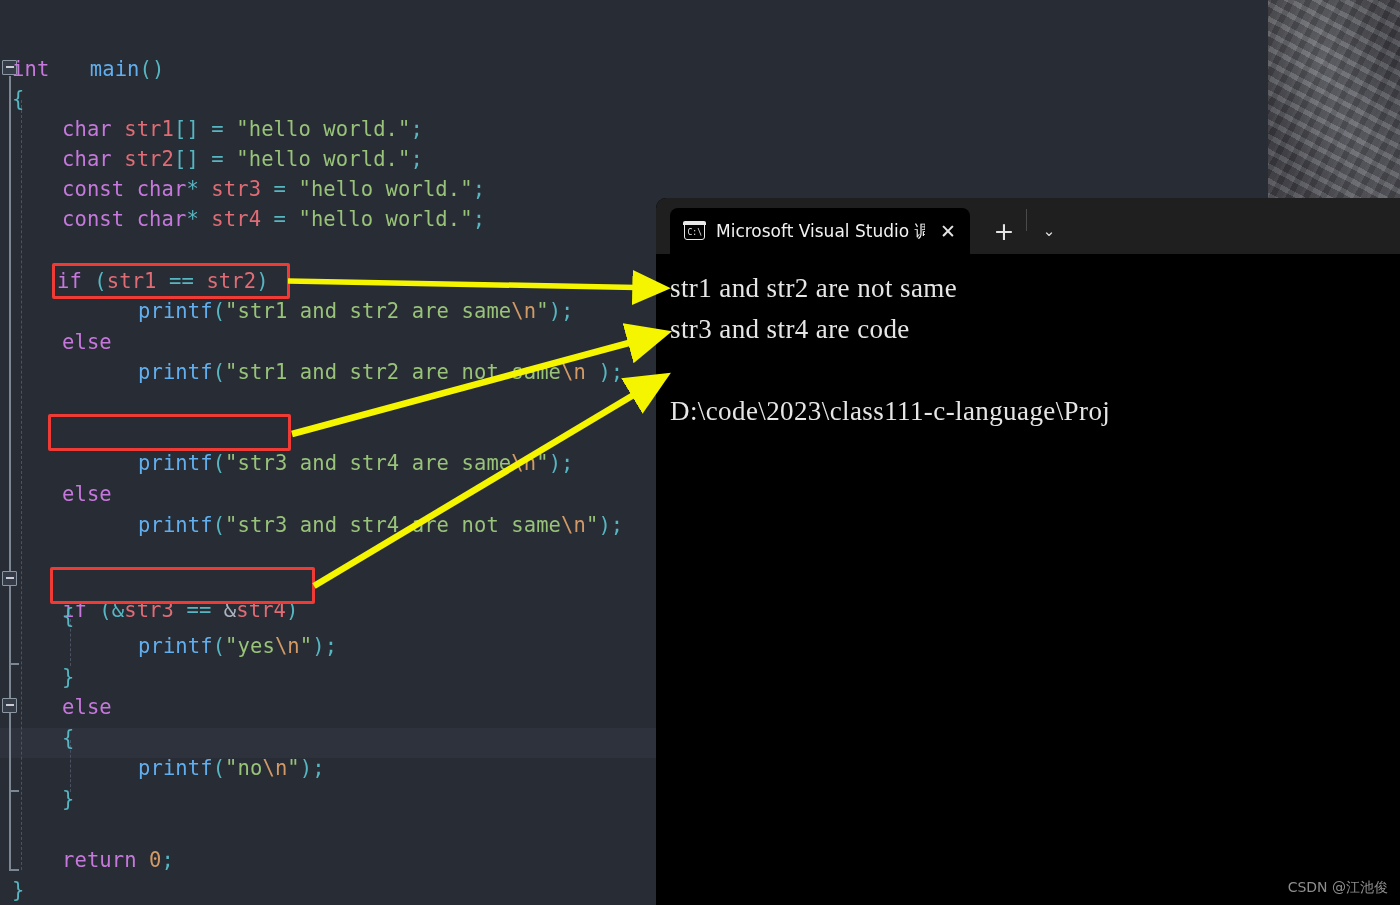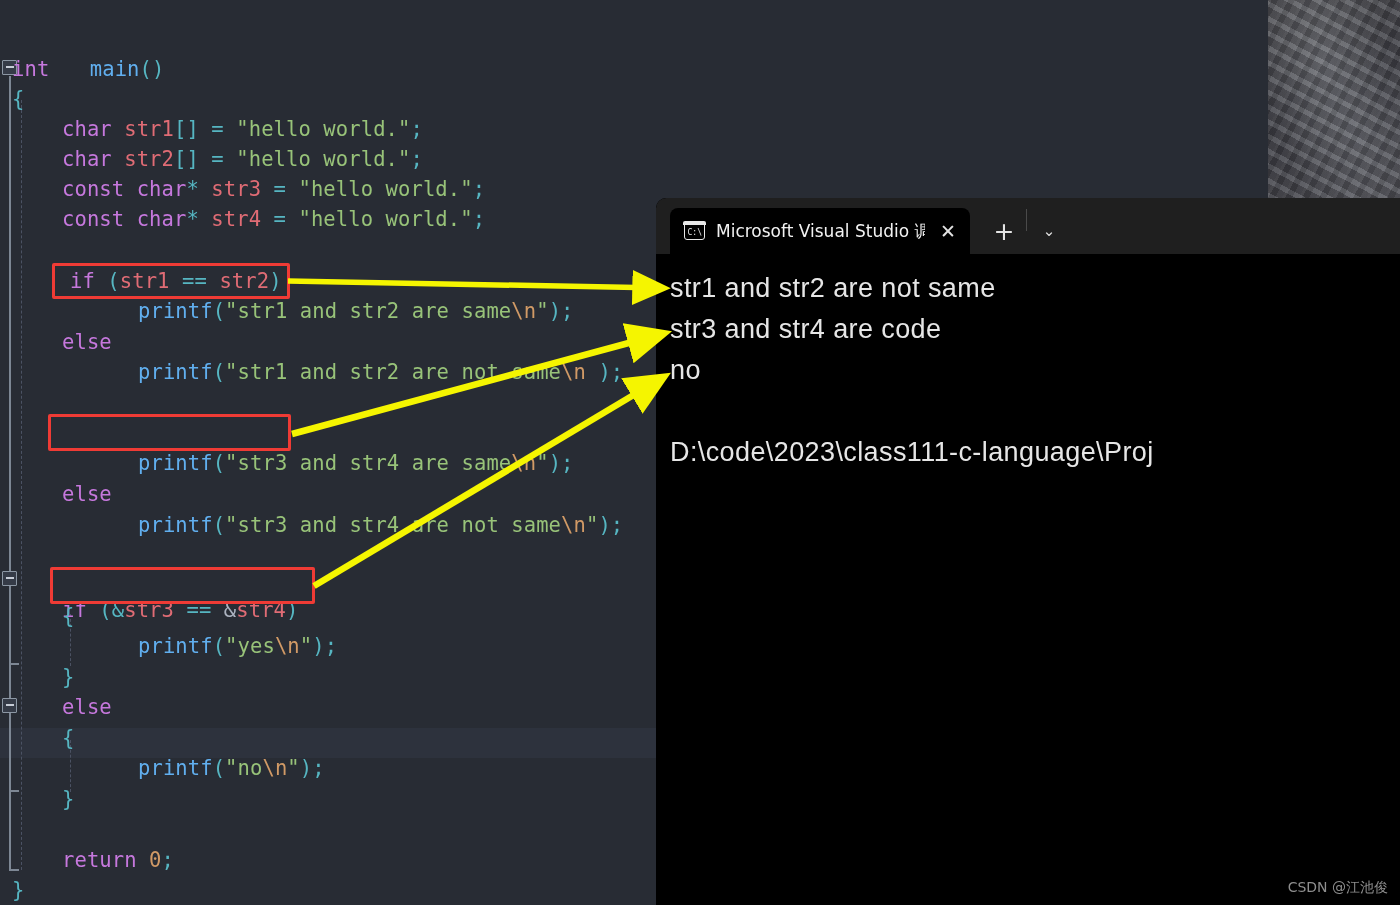--- a/index.html
+++ b/index.html
@@ -212,21 +212,21 @@
     margin-bottom: 12px;
   }
   .console-body {
     position: absolute;
     left: 0; top: 56px;
     width: 744px; height: 651px;
     background: #000;
     padding: 14px 0 0 14px;
   }
   .console-line {
-    font-family: Liberation Sans, sans-serif;
+    font-family: Liberation Serif, serif;
     font-size: 27px;
     line-height: 41px;
     color: #e6e6e6;
     white-space: pre;
     letter-spacing: 0.4px;
   }
   .console-gap { height: 41px; }
   .caret {
     display: inline-block;
     width: 2px; height: 27px;
@@ -289,21 +289,21 @@
       <div class="ln" style="top:84px;"><span class="t-brace">{</span></div>
 
       <div class="ln" style="top:114px; left:62px;"><span class="t-kw">char</span><span class="t-plain"> </span><span class="t-var">str1</span><span class="t-punc">[]</span><span class="t-plain"> </span><span class="t-punc">=</span><span class="t-plain"> </span><span class="t-str">"hello world."</span><span class="t-punc">;</span></div>
 
       <div class="ln" style="top:144px; left:62px;"><span class="t-kw">char</span><span class="t-plain"> </span><span class="t-var">str2</span><span class="t-punc">[]</span><span class="t-plain"> </span><span class="t-punc">=</span><span class="t-plain"> </span><span class="t-str">"hello world."</span><span class="t-punc">;</span></div>
 
       <div class="ln" style="top:174px; left:62px;"><span class="t-kw">const char</span><span class="t-punc">*</span><span class="t-plain"> </span><span class="t-var">str3</span><span class="t-plain"> </span><span class="t-punc">=</span><span class="t-plain"> </span><span class="t-str">"hello world."</span><span class="t-punc">;</span></div>
 
       <div class="ln" style="top:204px; left:62px;"><span class="t-kw">const char</span><span class="t-punc">*</span><span class="t-plain"> </span><span class="t-var">str4</span><span class="t-plain"> </span><span class="t-punc">=</span><span class="t-plain"> </span><span class="t-str">"hello world."</span><span class="t-punc">;</span></div>
 
-      <div class="ln" style="top:266px; left:70px;"><span class="t-kw">if</span><span class="t-plain"> </span><span class="t-punc">(</span><span class="t-var">str1</span><span class="t-plain"> </span><span class="t-punc">==</span><span class="t-plain"> </span><span class="t-var">str2</span><span class="t-punc">)</span></div>
+      <div class="ln" style="top:266px; left:57px;"><span class="t-kw">if</span><span class="t-plain"> </span><span class="t-punc">(</span><span class="t-var">str1</span><span class="t-plain"> </span><span class="t-punc">==</span><span class="t-plain"> </span><span class="t-var">str2</span><span class="t-punc">)</span></div>
 
       <div class="ln" style="top:296px; left:110px;"><span class="t-fn">printf</span><span class="t-punc">(</span><span class="t-str">"str1 and str2 are same</span><span class="t-esc">\n</span><span class="t-str">"</span><span class="t-punc">);</span></div>
 
       <div class="ln" style="top:327px; left:62px;"><span class="t-kw">else</span></div>
 
       <div class="ln" style="top:357px; left:110px;"><span class="t-fn">printf</span><span class="t-punc">(</span><span class="t-str">"str1 and str2 are not same</span><span class="t-esc">\n</span><span class="t-plain"> </span><span class="t-punc">);</span></div>
 
 
       <div class="ln" style="top:448px; left:110px;"><span class="t-fn">printf</span><span class="t-punc">(</span><span class="t-str">"str3 and str4 are same</span><span class="t-esc">\n</span><span class="t-str">"</span><span class="t-punc">);</span></div>
 
@@ -348,21 +348,20 @@
         <span class="tab-close">✕</span>
       </div>
       <div class="tab-newtab">+</div>
       <div class="tab-sep"></div>
       <div class="tab-dropdown">⌄</div>
     </div>
 
     <div class="console-body">
       <div class="console-line">str1 and str2 are not same</div>
       <div class="console-line">str3 and str4 are code</div>
-      <div class="console-line">no</div>
       <div class="console-gap"></div>
       <div class="console-line">D:\code\2023\class111-c-language\Proj</div>
     </div>
 
   </div>
 
   <svg class="arrows" viewBox="0 0 1400 905">
     <defs>
       <marker id="arrowhead" markerWidth="7" markerHeight="7" refX="5.4" refY="3.2" orient="auto">
         <polygon points="0,0 7,3.2 0,6.4" fill="#f5f500"></polygon>

